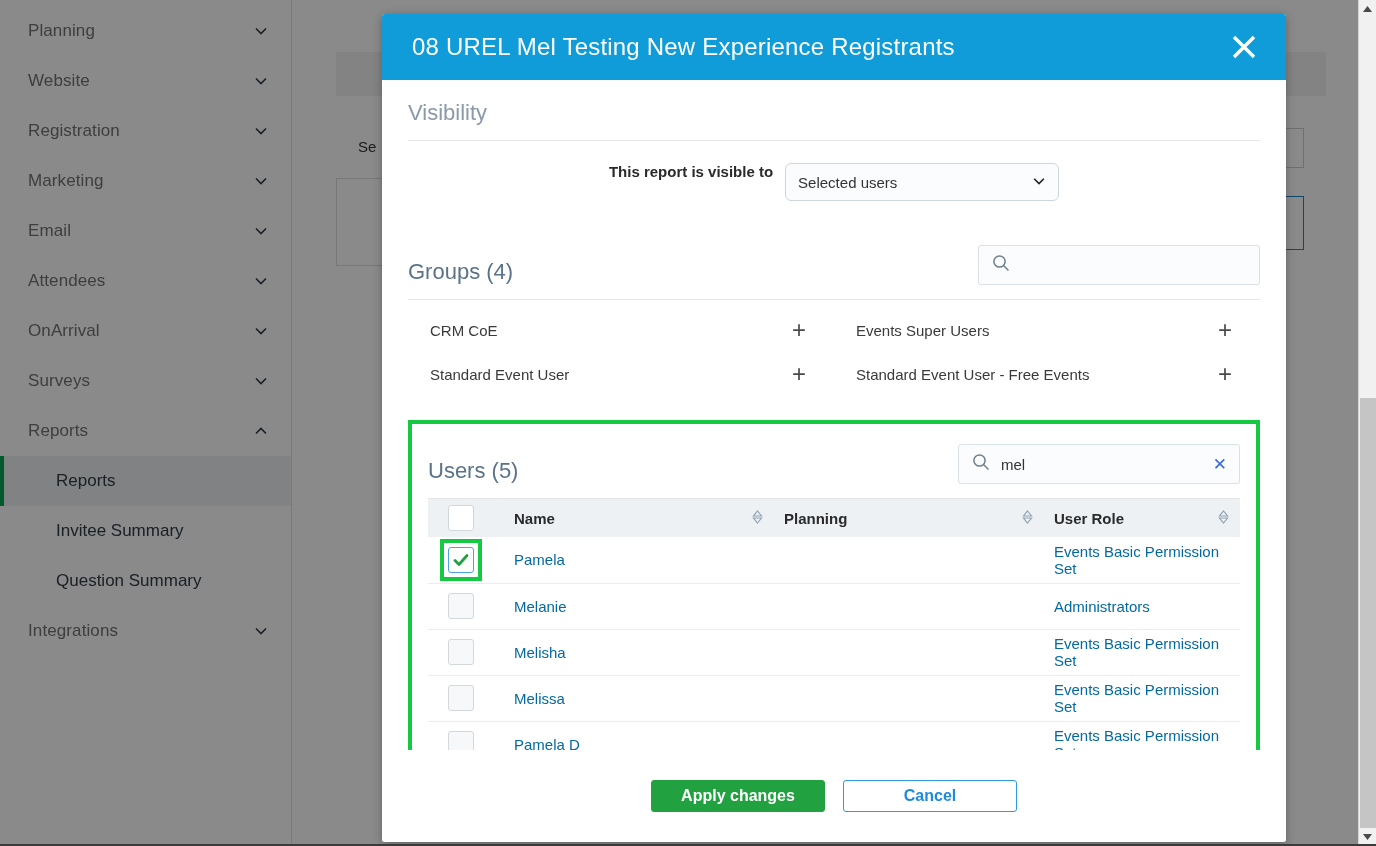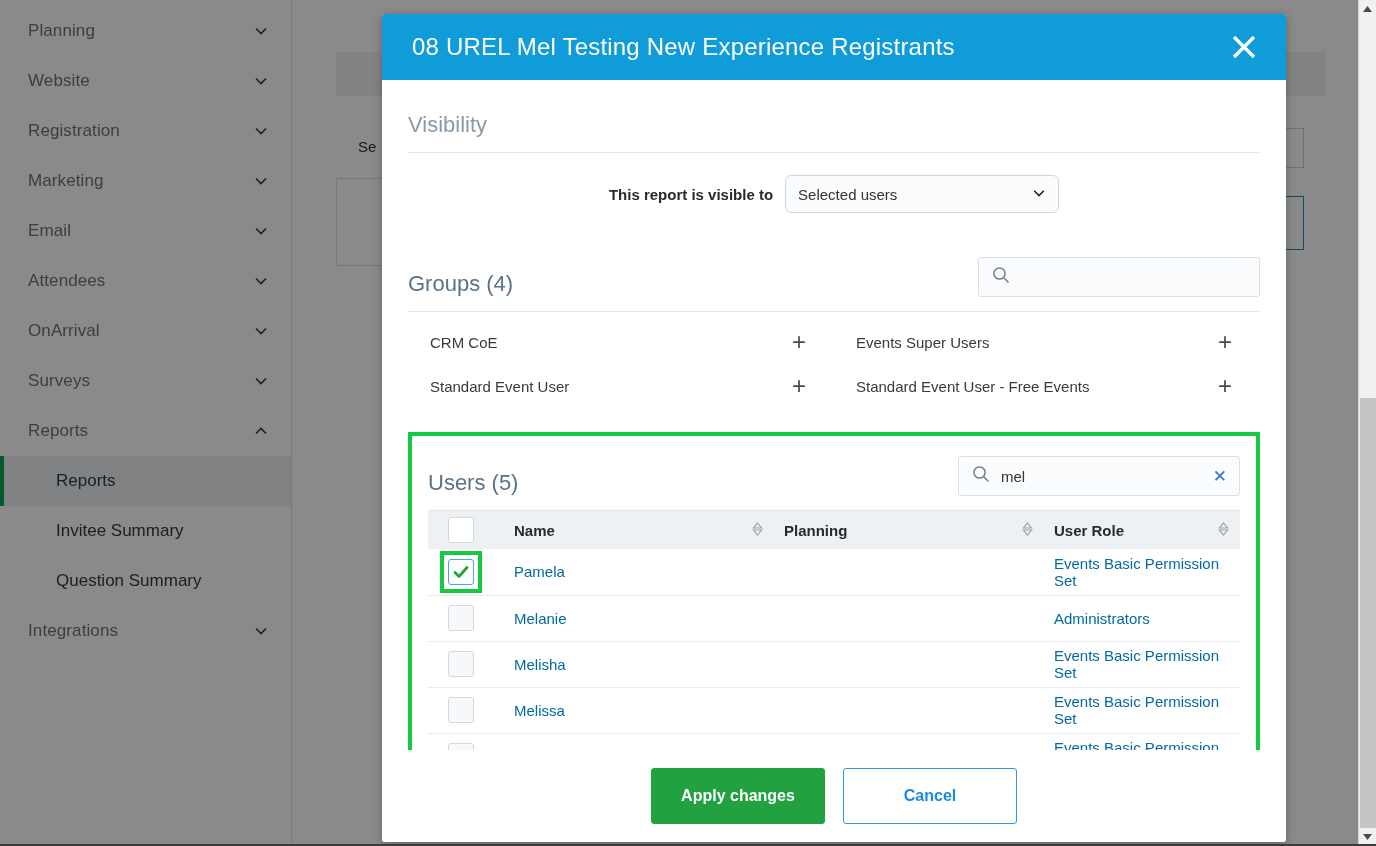--- a/index.html
+++ b/index.html
@@ -75,33 +75,33 @@
     height: 66px; background:#0f9cd9; color:#fff;
     display:flex; align-items:center; padding: 0 20px 0 30px;
     flex:none;
   }
   .modal-title { font-size:24px; font-weight:400; flex:1; letter-spacing:.2px; }
   .close-btn {
     width:44px; height:44px; display:flex; align-items:center; justify-content:center;
     cursor:pointer;
   }
 
-  .modal-body { flex:1; padding: 12px 26px; overflow:hidden; }
+  .modal-body { flex:1; padding: 0 26px; overflow:hidden; }
 
   .section-head {
     display:flex; align-items:flex-end; justify-content:space-between;
     padding-top: 20px;
   }
   .section-title { font-size:22px; color:#5b7388; font-weight:400; }
   .section-title.grey { color:#8a9aa8; }
   .rule { height:1px; background:#e6e6e6; margin-top:14px; }
 
   
   .vis-row {
-    display:flex; align-items:center; justify-content:center;
+    display:flex; justify-content:center;
     gap: 12px; padding: 22px 0 24px 0;
   }
   .vis-label { font-size:15px; font-weight:bold; color:#2a2a2a; }
   .select-box {
     width: 274px; height: 38px; border:1px solid #cdd6dd; border-radius:6px;
     background:#fbfcfd; display:flex; align-items:center; padding: 0 12px;
     font-size:15px; color:#333; justify-content:space-between; cursor:pointer;
   }
 
   
@@ -165,21 +165,21 @@
     display:inline-block; border:4px solid #16c943; padding:4px; line-height:0;
     margin-left:-8px;
   }
 
   
   .modal-footer {
     flex:none; height: 92px; display:flex; align-items:center;
     justify-content:center; gap:18px; background:#fff;
   }
   .btn {
-    height: 56px; border-radius:3px; font-size:16px; font-weight:bold;
+    height: 32px; border-radius:3px; font-size:16px; font-weight:bold;
     display:flex; align-items:center; justify-content:center; cursor:pointer;
   }
   .btn-primary { width:174px; background:#21a140; color:#fff; border:1px solid #21a140; }
   .btn-secondary { width:174px; background:#fff; color:#1c8ade; border:1px solid #2f9ae0; }
 
   .bottom-border { position:absolute; left:0; right:0; bottom:0; height:2px; background:#3b3b3b; }
 </style>
 </head>
 <body>
 

